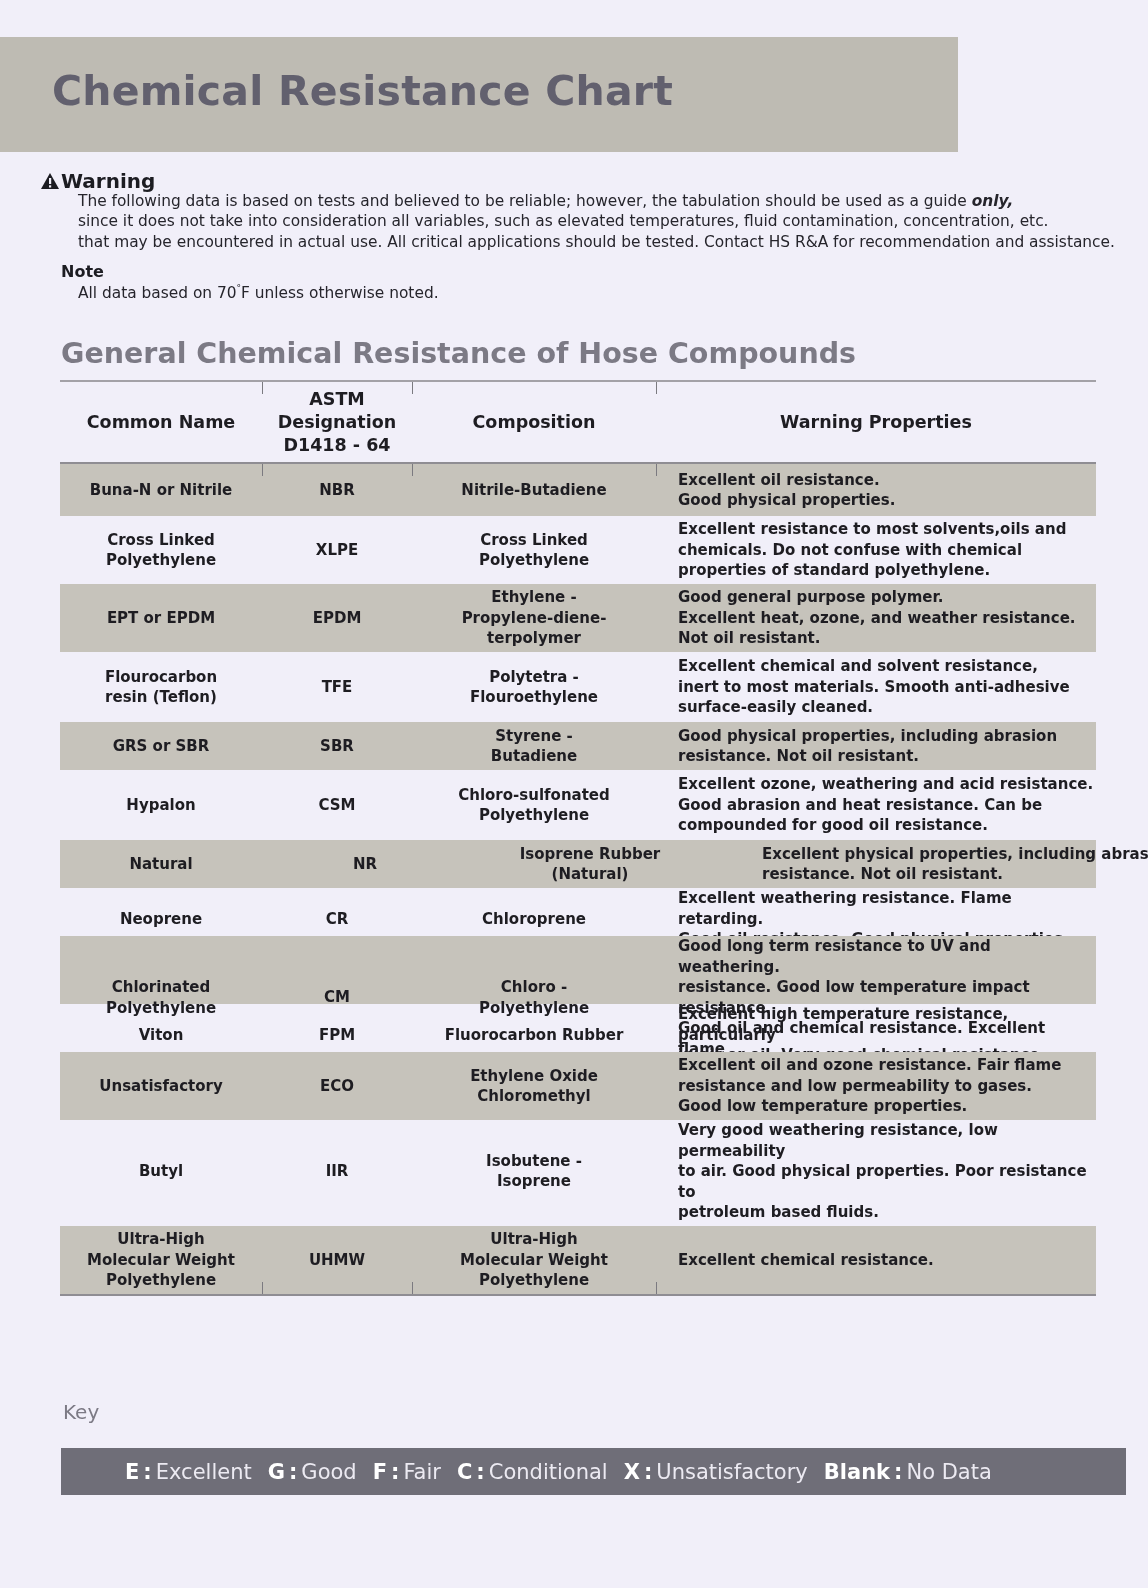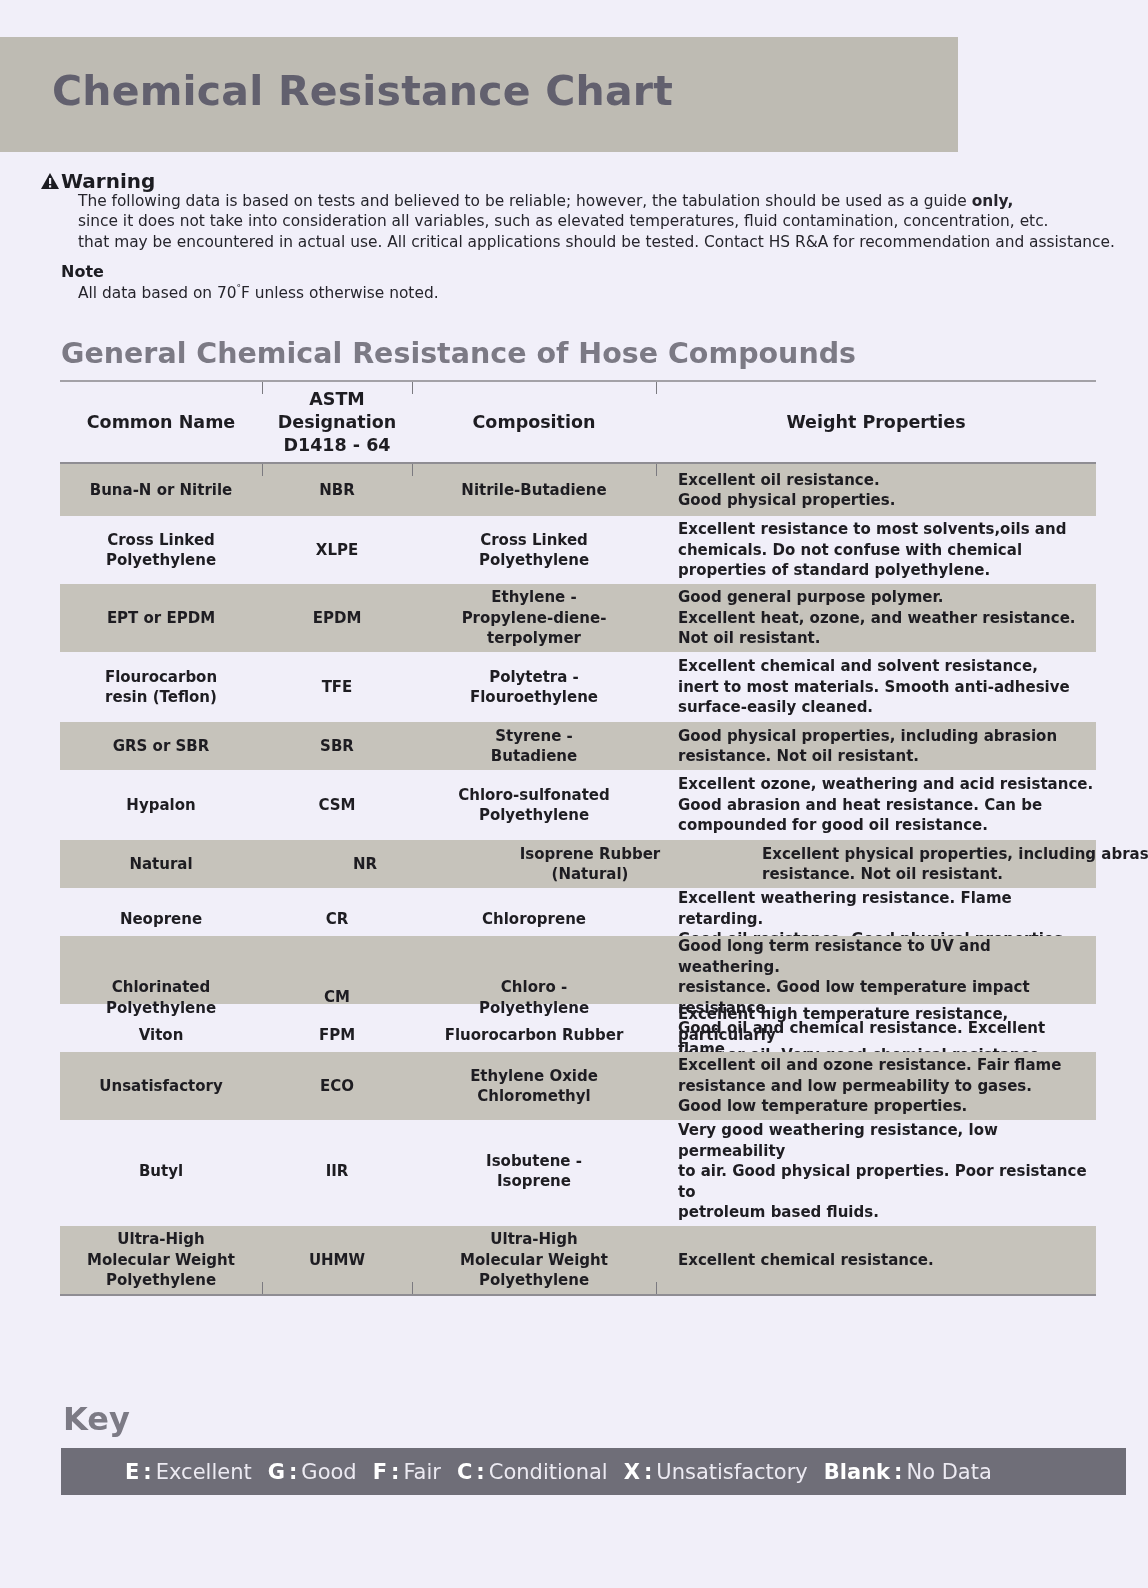--- a/index.html
+++ b/index.html
@@ -18,21 +18,21 @@
   .title-band h1 {
     position: absolute; left: 52px; top: 30px;
     font-family: "DejaVu Sans", sans-serif;
     font-weight: bold; font-size: 41px; letter-spacing: 0.2px;
     color: #62606e;
   }
   .warning { position: absolute; left: 40px; top: 172px; width: 1090px; }
   .warning-head { display: flex; align-items: center; font-weight: bold; font-size: 20px; color: #1c1c22; height: 18px; }
   .warn-icon { width: 20px; height: 18px; display: inline-block; margin-right: 1px; }
   .warning-body { margin-left: 38px; font-size: 15.4px; line-height: 20.4px; color: #26252c; margin-top: 1px; }
-  .warning-body b { font-weight: bold; }
+  .warning-body b { font-weight: bold; font-style: italic; }
   .note { position: absolute; left: 61px; top: 262px; }
   .note-head { font-weight: bold; font-size: 16px; color: #1c1c22; }
   .note-body { margin-left: 17px; font-size: 15.4px; color: #26252c; margin-top: 2px; }
   .note-body sup { font-size: 9px; vertical-align: 7px; }
 
   .section-title {
     position: absolute; left: 61px; top: 337px;
     font-weight: bold; font-size: 28.5px; color: #7c7a85;
   }
   .table-wrap { position: absolute; left: 60px; top: 380px; width: 1036px; }
@@ -49,21 +49,21 @@
   .row .p { text-align: left; padding-left: 22px; }
   .row.shade { background: #c6c3bb; }
   .row.header { height: 80px; font-size: 17.5px; line-height: 23px; }
   .row.header .c, .row.header .p { text-align: center; }
   .header-rule { height: 2px; background: #8f8d93; }
   .tick { position: absolute; width: 1px; background: #7b7a80; }
   .bottom-rule { height: 2px; background: #8f8d93; }
 
   .key-title {
     position: absolute; left: 63px; top: 1400px;
-    font-weight: bold; font-size: 32px; color: #7c7a85;
+    font-weight: normal; font-size: 20px; color: #7c7a85;
   }
   .key-bar {
     position: absolute; left: 61px; top: 1448px; width: 1065px; height: 47px;
     background: #6f6e78;
     display: flex; align-items: center; padding-left: 64px;
     color: #eceaf2; font-size: 21px;
   }
   .key-item { margin-right: 16px; white-space: nowrap; }
   .key-item b { font-weight: bold; color: #ffffff; }
   .key-item .colon { margin: 0 4px; }
@@ -101,21 +101,21 @@
 <div class="table-wrap">
   <div class="top-rule"></div>
   <div class="row header">
     <div class="c">Common Name</div>
     <div class="c">
       <div>ASTM</div>
       <div>Designation</div>
       <div>D1418 - 64</div>
     </div>
     <div class="c">Composition</div>
-    <div class="c">Weight Properties</div>
+    <div class="c">Warning Properties</div>
     <div class="tick" style="left:202px;top:0;height:12px"></div>
     <div class="tick" style="left:352px;top:0;height:12px"></div>
     <div class="tick" style="left:596px;top:0;height:12px"></div>
   </div>
   <div class="header-rule"></div>
   <div id="rows">
       <div class="row shade" style="height: 52px;">
         <div class="c">
           <div>Buna-N or Nitrile</div>
         </div>

